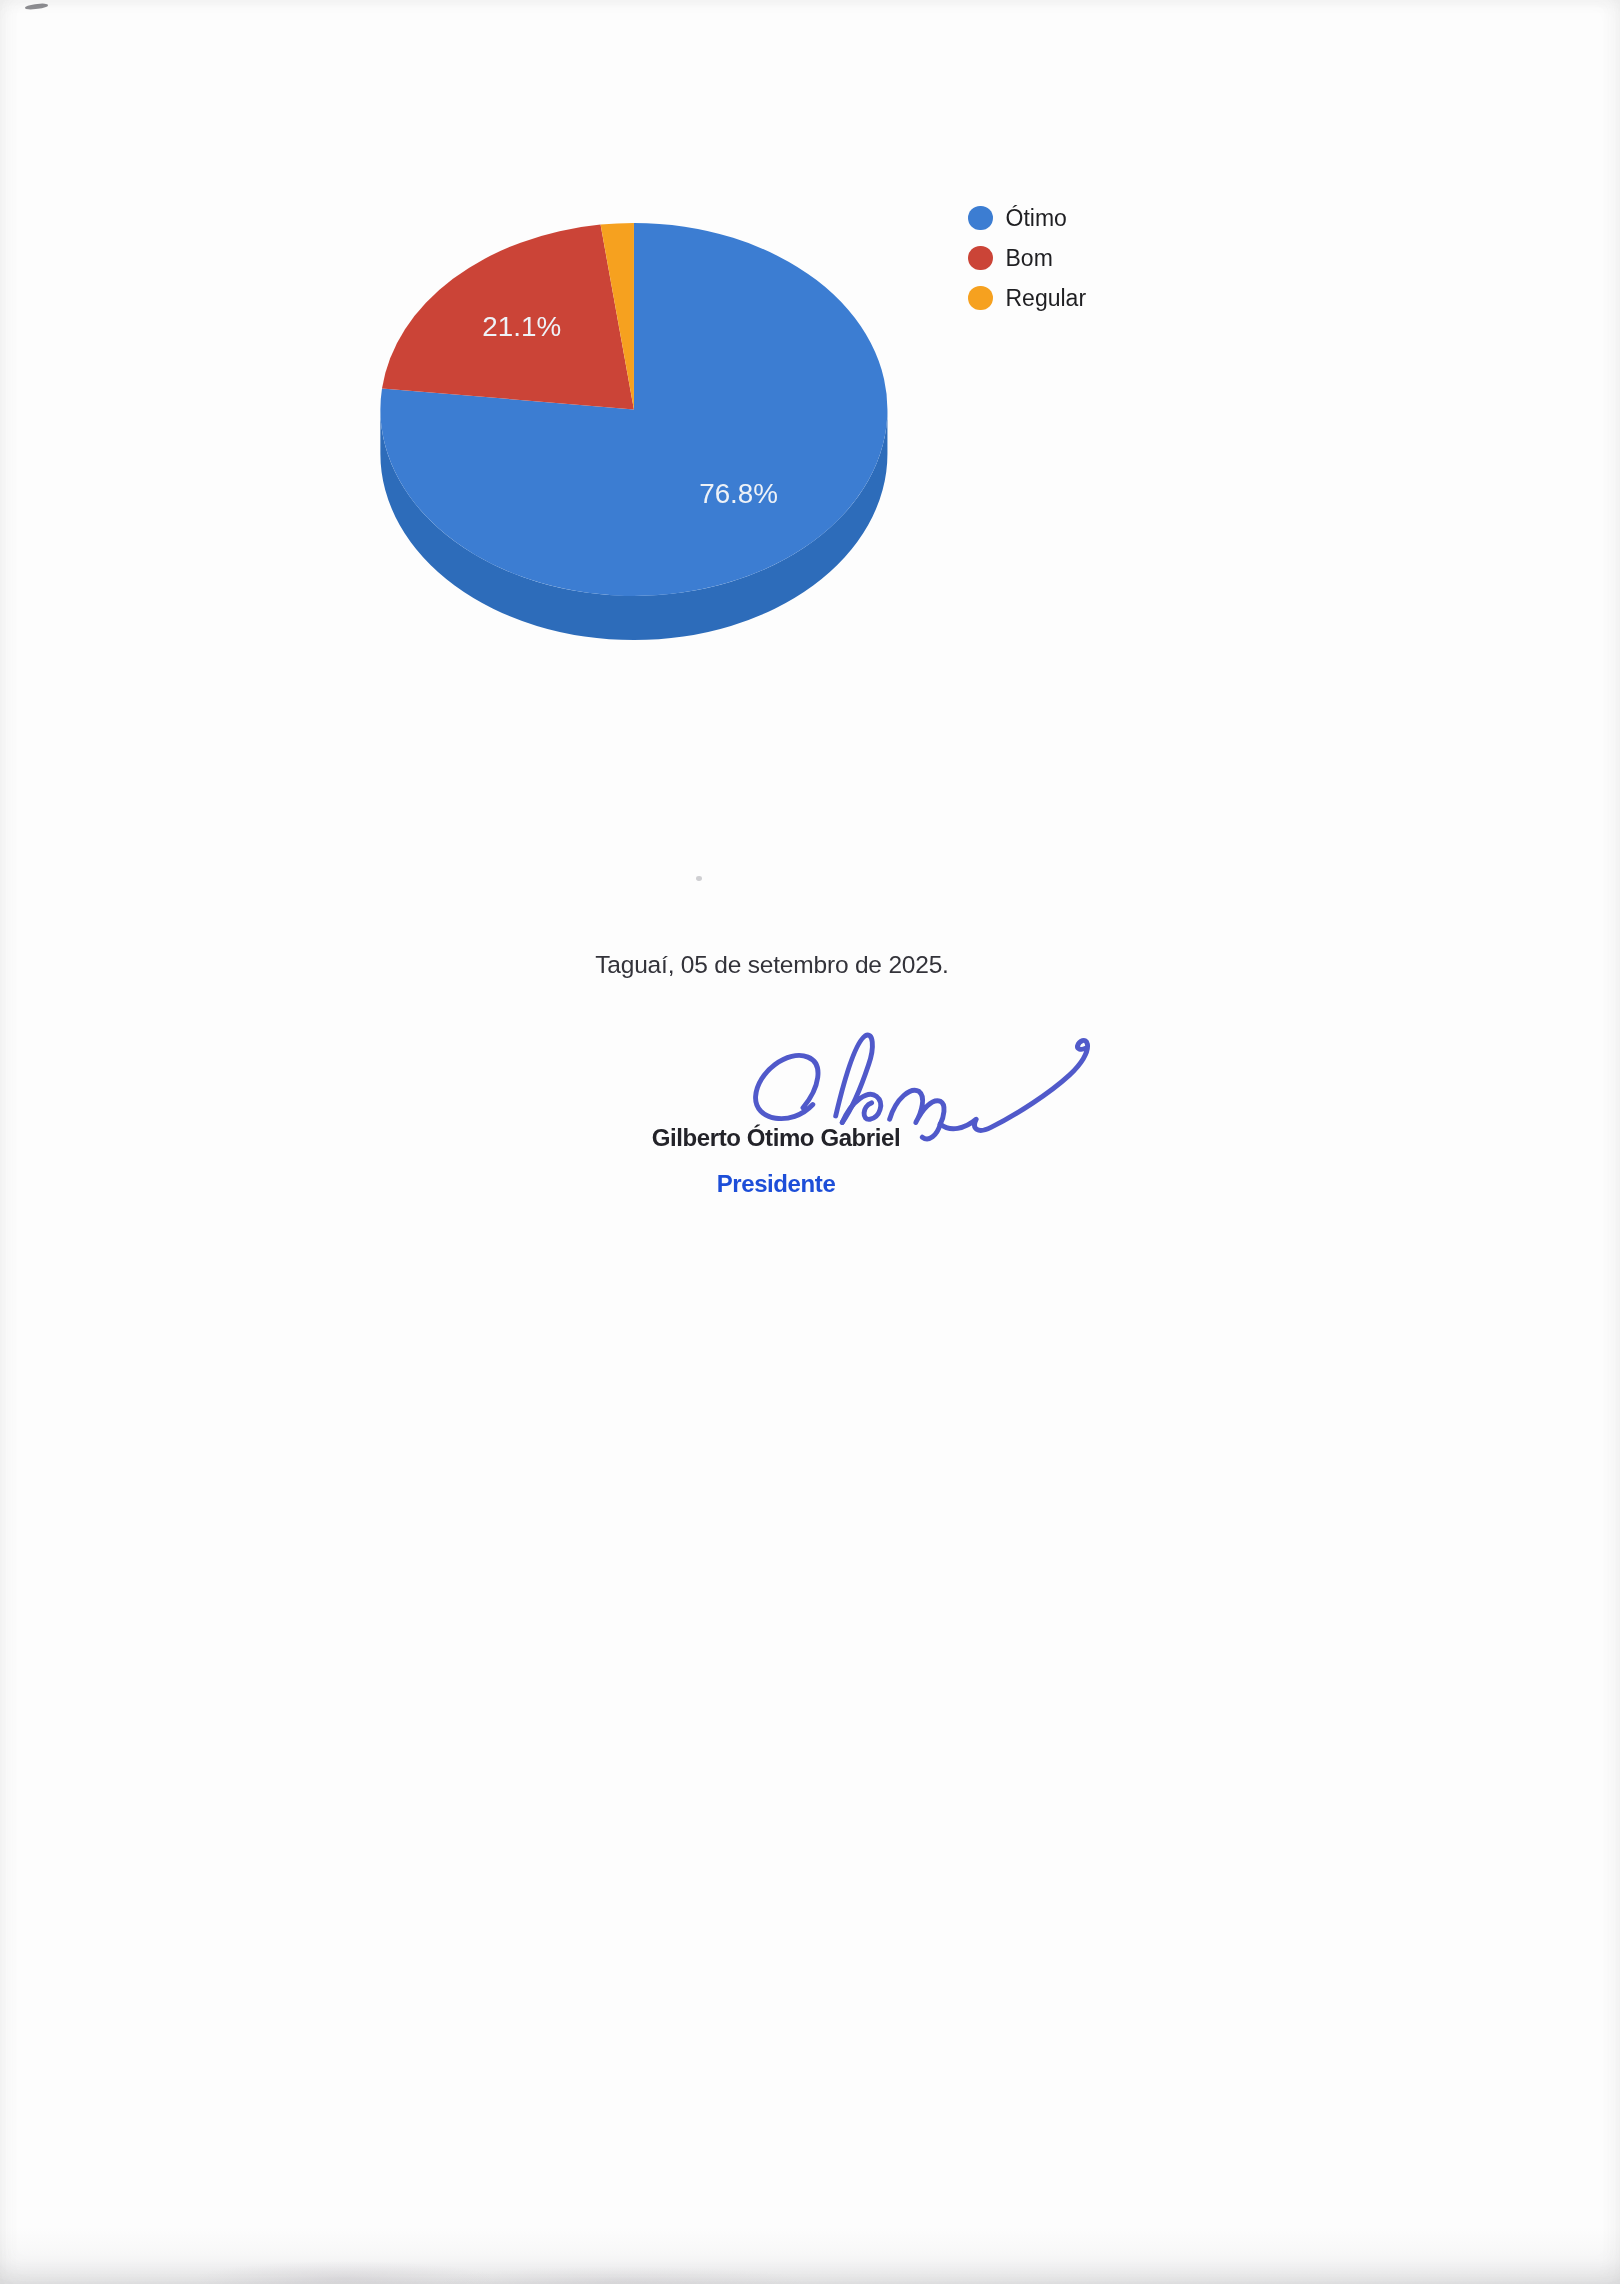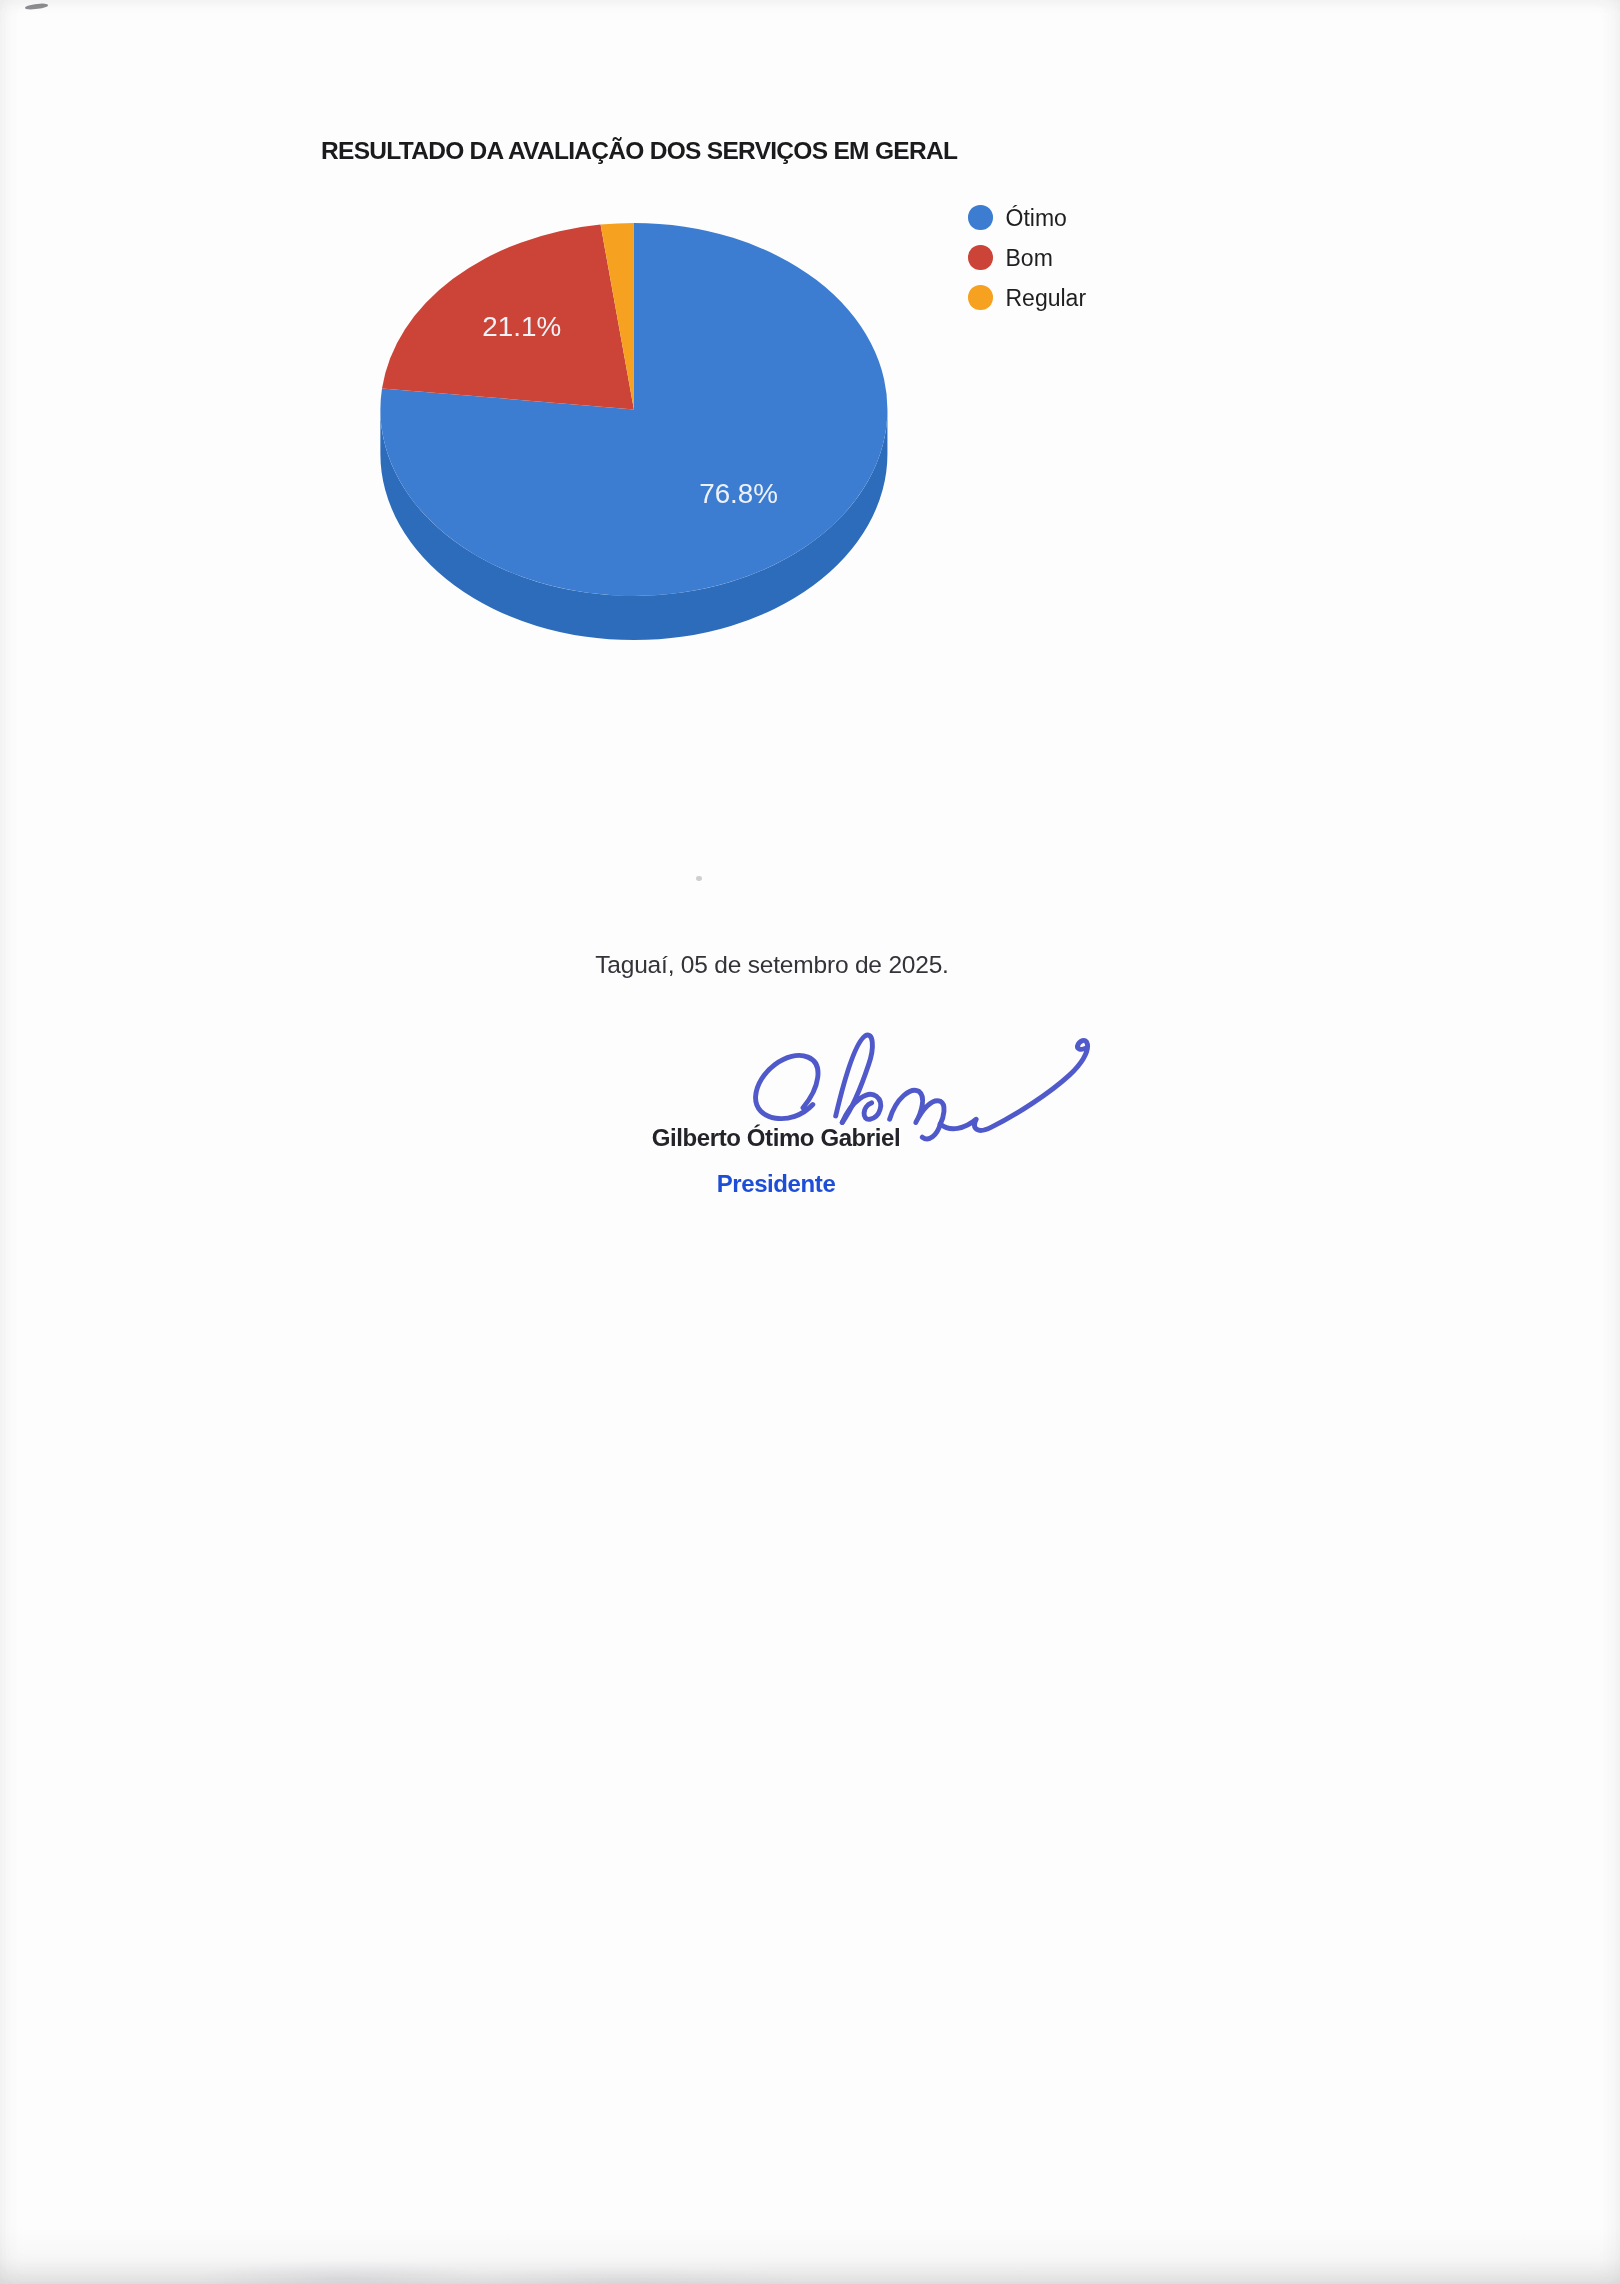--- a/index.html
+++ b/index.html
@@ -22,21 +22,21 @@
   .chart-title{
     position:absolute;left:321px;top:137px;margin:0;
     font-size:24.5px;font-weight:bold;letter-spacing:-0.7px;
     color:#1b1b1d;white-space:nowrap;
   }
   .pie-svg{position:absolute;left:368px;top:205px;width:540px;height:458px;}
   .legend{
     position:absolute;left:968px;top:205px;
     display:flex;flex-direction:column;gap:14px;
   }
-  .legend-item{display:flex;gap:13px;}
+  .legend-item{display:flex;align-items:center;gap:13px;}
   .legend-dot{width:24.5px;height:24.5px;border-radius:50%;flex:0 0 auto;}
   .legend-label{font-size:23px;color:#1f1f22;line-height:26px;}
   .date-line{
     position:absolute;left:772px;top:951px;transform:translateX(-50%);
     font-size:24.5px;letter-spacing:-0.2px;color:#33333a;white-space:nowrap;
   }
   .signature-svg{position:absolute;left:716px;top:1013px;width:393px;height:143px;}
   .signer-name{
     position:absolute;left:776px;top:1124px;transform:translateX(-50%);
     font-size:24px;font-weight:bold;letter-spacing:-0.4px;color:#232329;white-space:nowrap;
@@ -66,21 +66,20 @@
     font-size:34px;
   }
 </style>
 </head>
 <body>
 
 <div class="page" style="background: rgb(253, 253, 253);">
 
   <div class="scan-mark-topleft"></div>
 
-  <h1 class="chart-title">RESULTADO DA AVALIAÇÃO DOS SERVIÇOS EM GERAL</h1>
 
   <svg id="pie" class="pie-svg" viewBox="0 0 660 560" aria-hidden="true">
       <path d="M 15,250 A 310 228 0 0 0 635,250 L 635,304 A 310 228 0 0 1 15,304 Z" fill="#2d6cba"></path>
       <path d="M 325,250 L 325,22 A 310 228 0 1 1 16.980493738797406,224.2687442488462 Z" fill="#3c7dd2"></path>
       <text x="453.00748092086315" y="355.4462403171624" text-anchor="middle" dominant-baseline="middle" fill="#eef2f7" class="pie-label">76.8%</text>
       <path d="M 325,250 L 16.980493738797406,224.2687442488462 A 310 228 0 0 1 284.21504868139266,23.98186011615246 Z" fill="#cb4437"></path>
       <text x="187.8192484424719" y="150.9898797252011" text-anchor="middle" dominant-baseline="middle" fill="#eef2f7" class="pie-label">21.1%</text>
       <path d="M 325,250 L 284.21504868139266,23.98186011615246 A 310 228 0 0 1 325.00000000000045,22 Z" fill="#f6a11f"></path>
     </svg>
 

